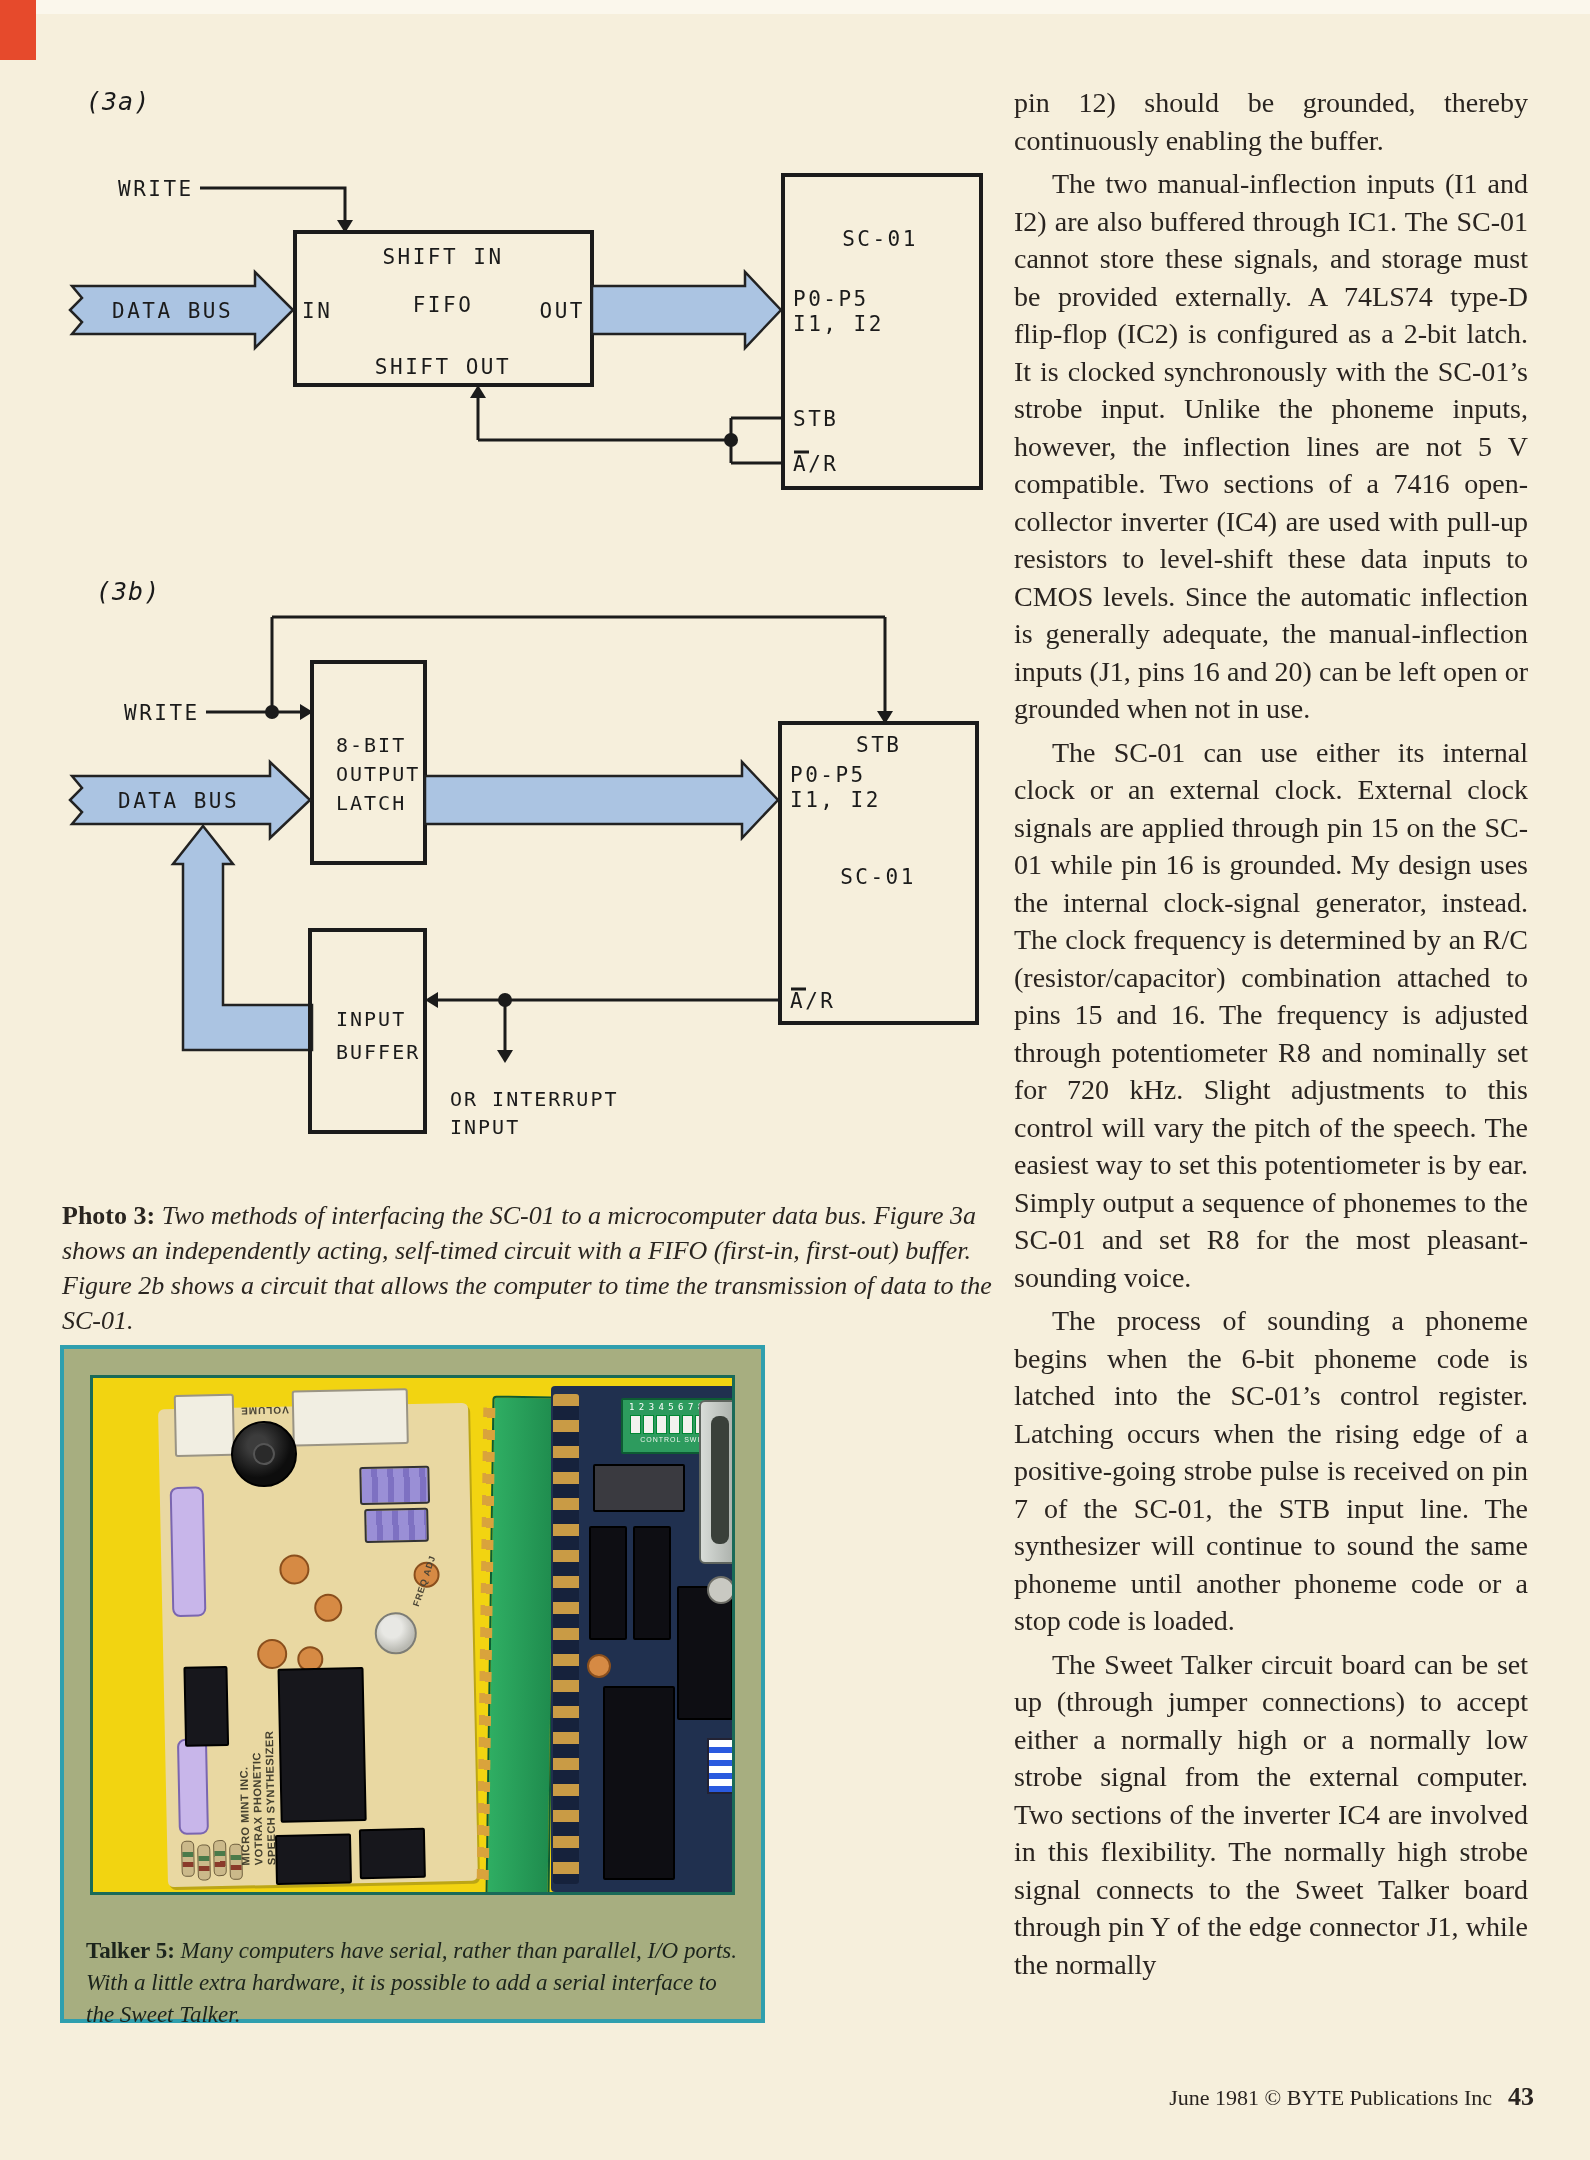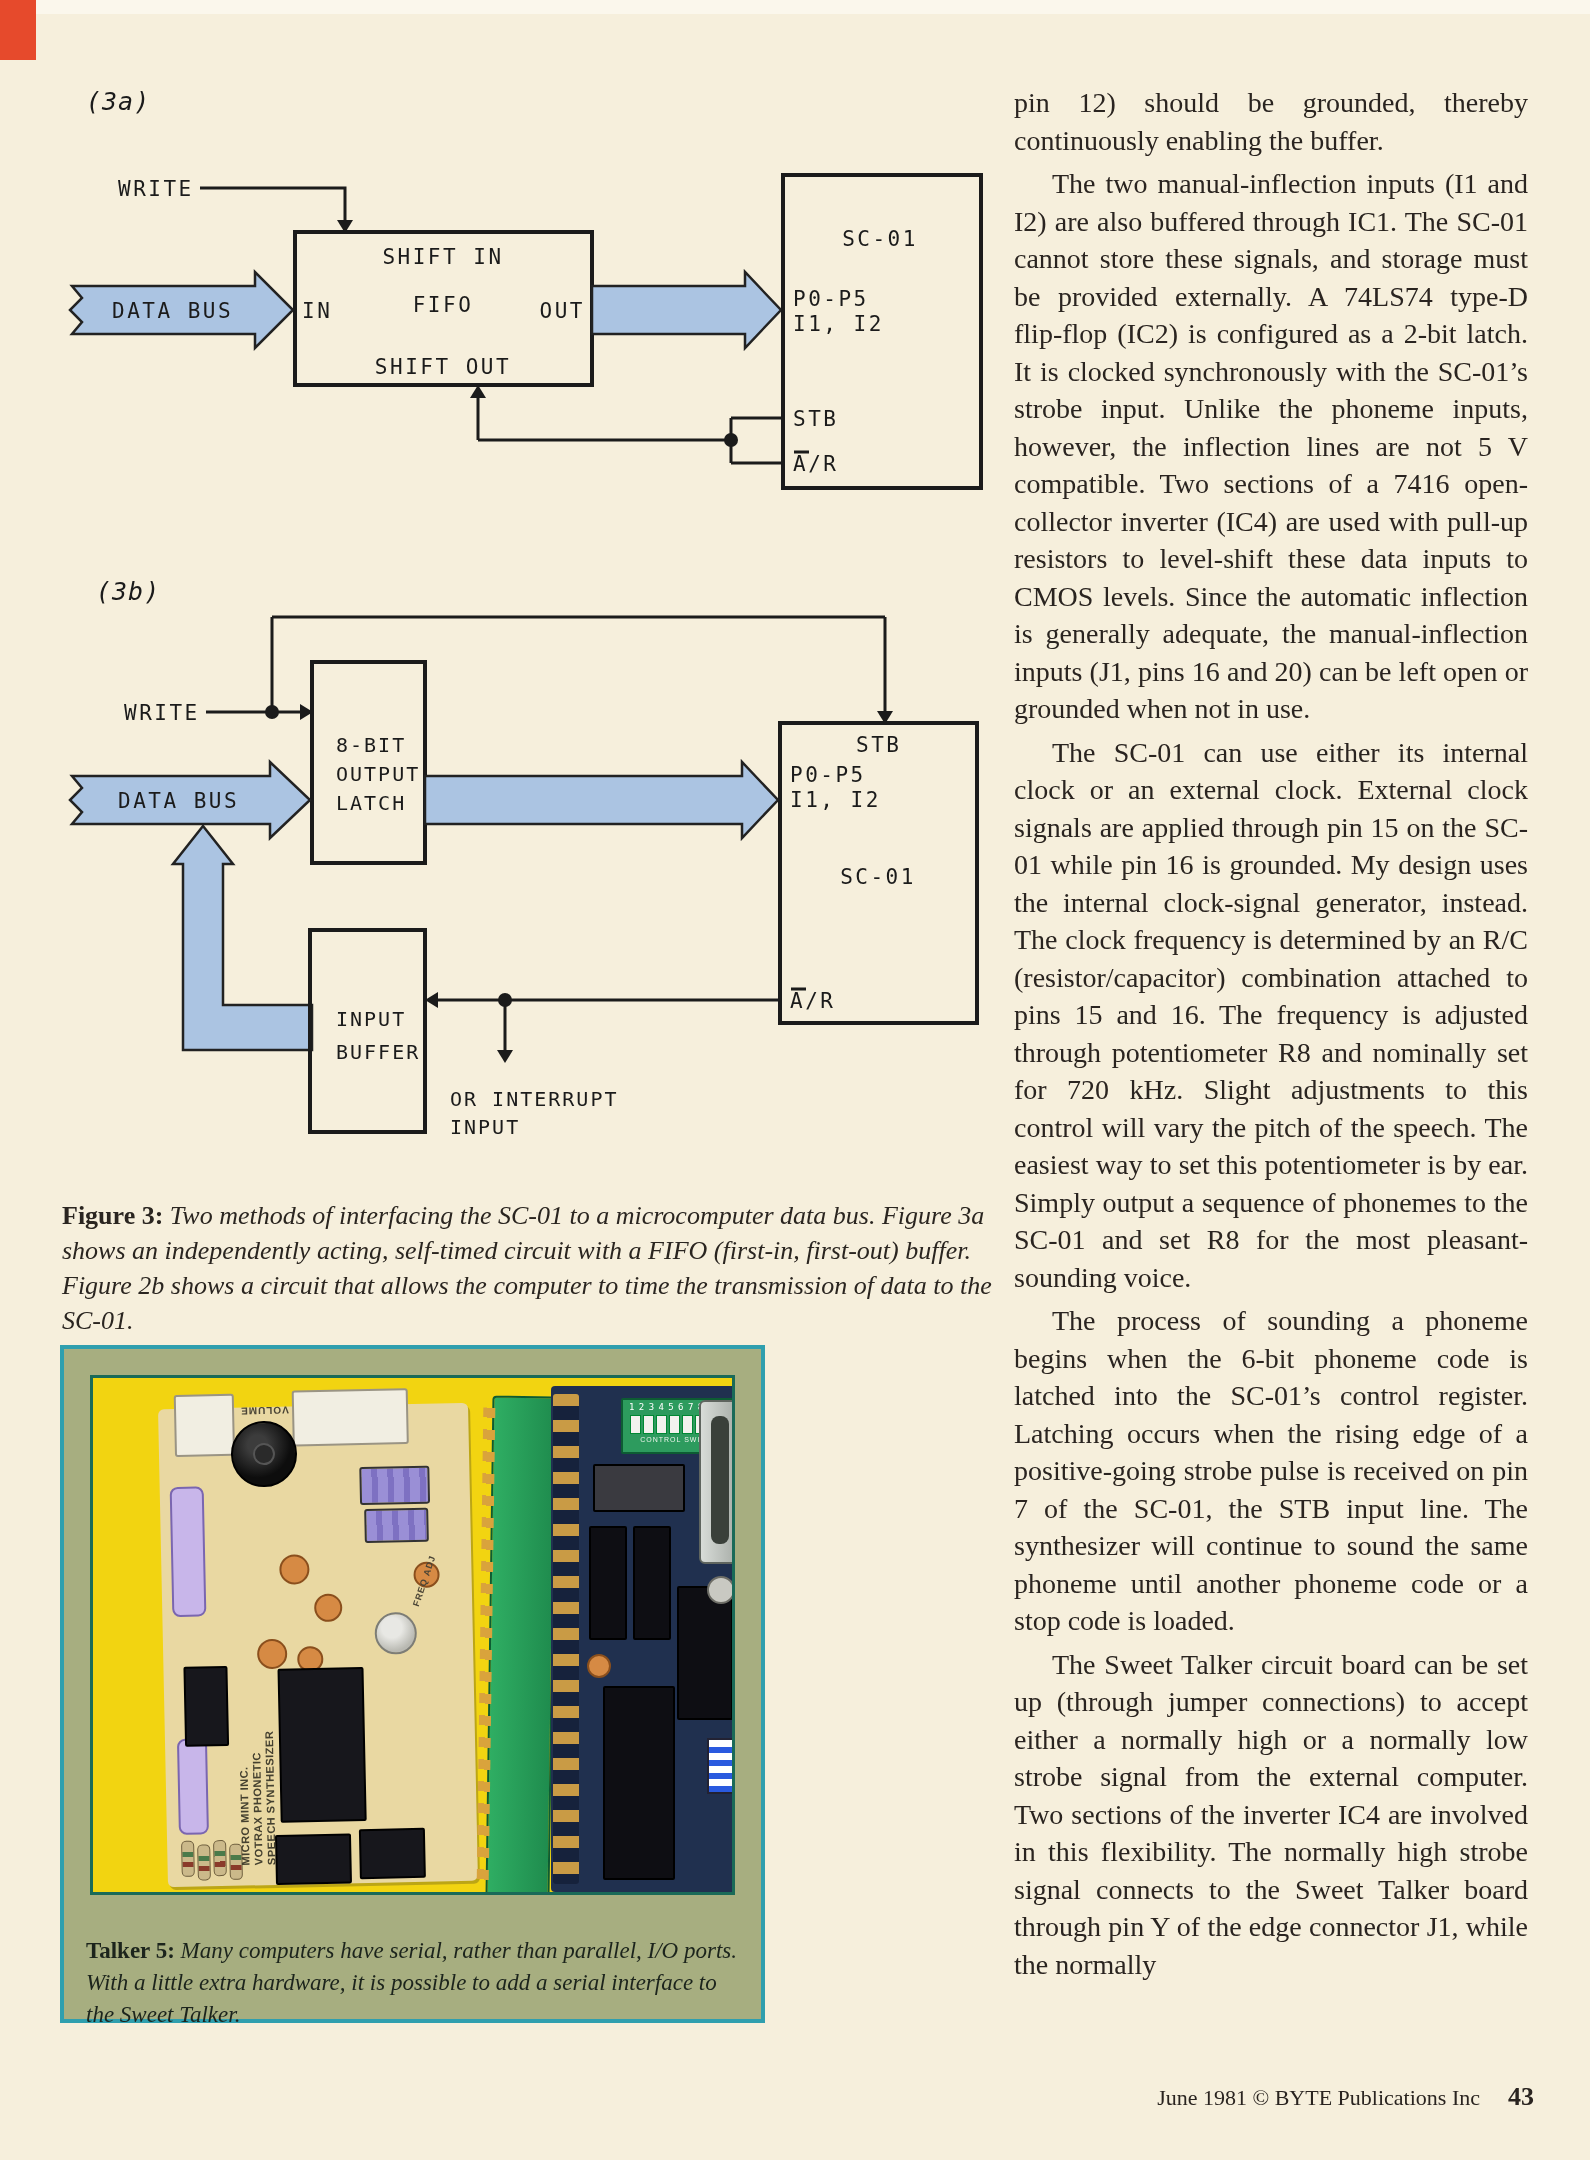--- a/index.html
+++ b/index.html
@@ -59,21 +59,21 @@
   .dsub{position:absolute;left:148px;top:14px;width:46px;height:160px;background:linear-gradient(90deg,#d8dcd8,#9aa09a);border:2px solid #5f655f;border-radius:6px;}
   .dsub-slot{position:absolute;left:10px;top:14px;width:18px;height:128px;background:#3a403a;border-radius:8px;}
   .hexnut{position:absolute;left:156px;top:190px;width:24px;height:24px;border-radius:50%;background:#c9c9c2;border:2px solid #6d6d66;}
   .bluestripe{position:absolute;left:156px;top:352px;width:26px;height:52px;background:repeating-linear-gradient(to bottom,#ffffff 0 7px,#2a5adf 7px 13px);border:2px solid #223;}
 
   
   .article{left:1008px;top:78px;width:526px;font-size:28px;line-height:37.5px;text-align:justify;color:#2a2420;}
   .article p{margin:6px;text-indent:38px;}
   .article p.first{text-indent:0;}
   .page-footer{left:1008px;top:2082px;width:526px;text-align:right;font-size:22px;color:#2a2420;}
-  .page-num{font-weight:bold;font-size:26px;margin-left:28px;}
+  .page-num{font-weight:bold;font-size:26px;margin-left:16px;}
 </style>
 </head>
 <body>
 
 <div class="abs top-strip"></div>
 <div class="abs corner-mark"></div>
 
 <svg id="fig3-svg" class="abs" width="1000" height="1180" viewBox="0 0 1000 1180">
 
   <text class="dtag" x="86" y="110">(3a)</text>
@@ -140,21 +140,21 @@
 
   <path class="wire" d="M780 1000 H438 M505 1000 V1050"></path>
   <circle class="ah" cx="505" cy="1000" r="7"></circle>
   <path class="ah" d="M438 992 v16 l-13 -8 z"></path>
   <path class="ah" d="M497 1050 h16 l-8 13 z"></path>
   <text class="dlabel-sm" x="450" y="1106">OR INTERRUPT</text>
   <text class="dlabel-sm" x="450" y="1134">INPUT</text>
 </svg>
 
 <div class="abs fig-caption">
-  <span class="cap-lead">Figure 3:</span><span class="cap-body"> Two methods of interfacing the SC-01 to a microcomputer data bus. Figure 3a shows an independently acting, self-timed circuit with a FIFO (first-in, first-out) buffer. Figure 2b shows a circuit that allows the computer to time the transmission of data to the SC-01.</span>
+  <span class="cap-lead">Photo 3:</span><span class="cap-body"> Two methods of interfacing the SC-01 to a microcomputer data bus. Figure 3a shows an independently acting, self-timed circuit with a FIFO (first-in, first-out) buffer. Figure 2b shows a circuit that allows the computer to time the transmission of data to the SC-01.</span>
 </div>
 
 <div class="abs photo-frame">
   <div class="photo-yellow">
 
     <div class="tan-board">
       <div class="wconn" style="left:16px;top:-14px;width:56px;height:58px;"></div>
       <div class="wconn" style="left:134px;top:-16px;width:112px;height:52px;"></div>
       <div class="pot"></div>
       <div class="pot-cap"></div>

